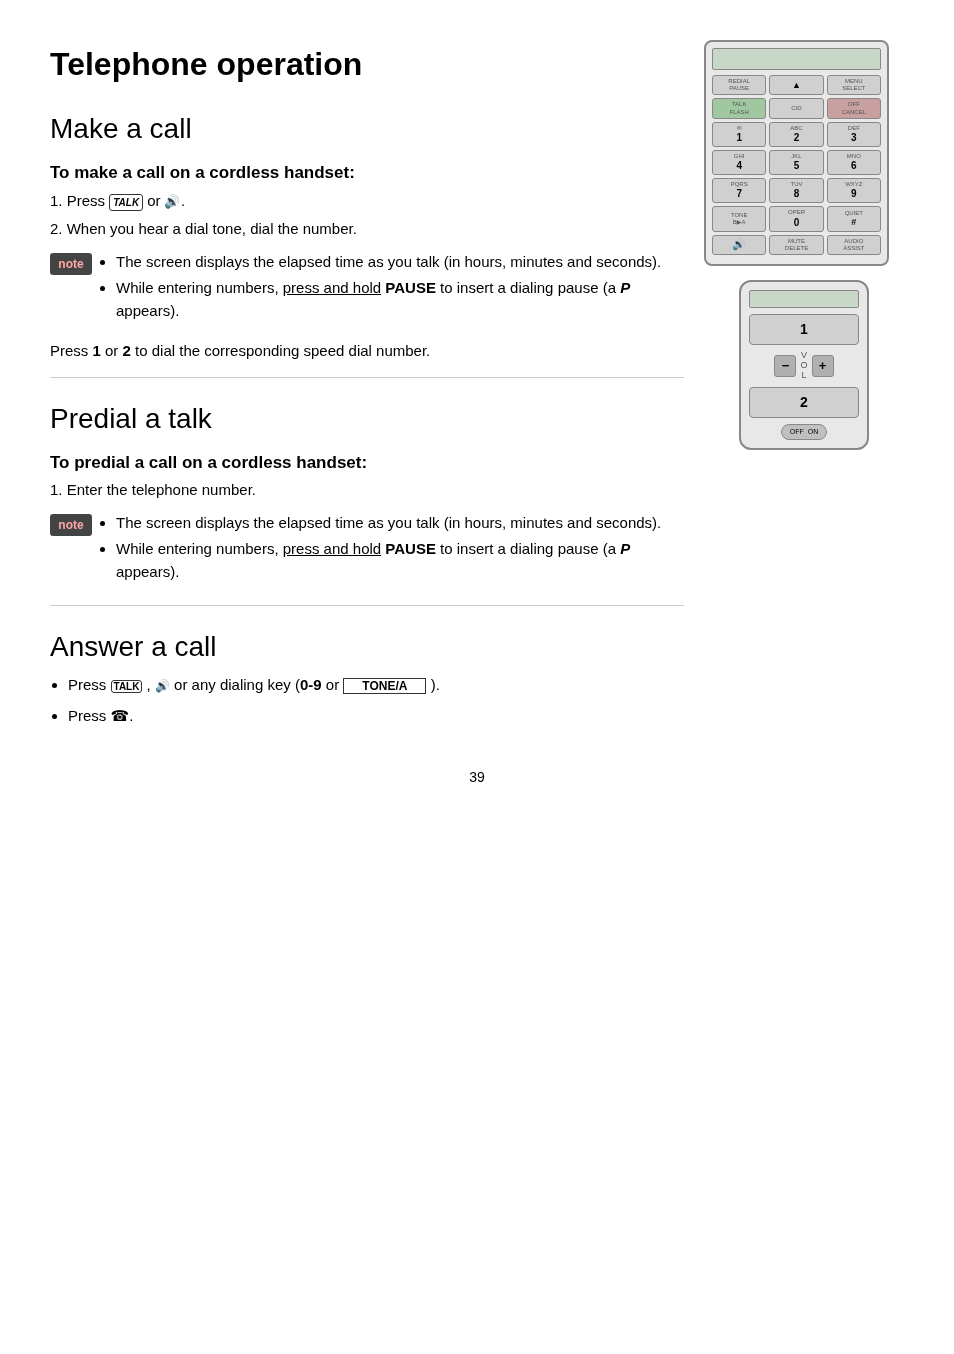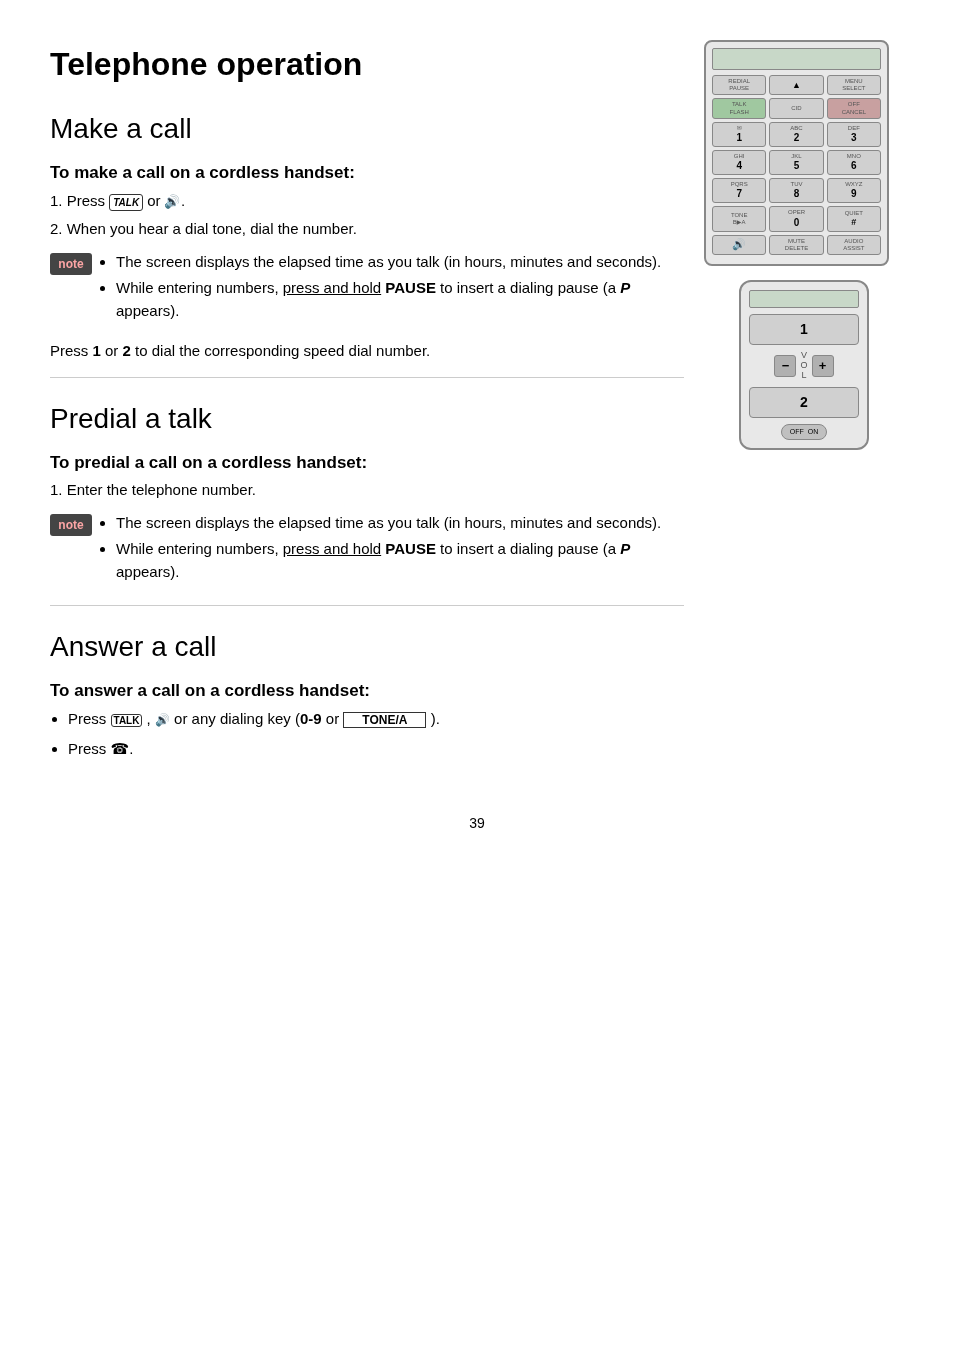--- a/index.html
+++ b/index.html
@@ -185,21 +185,21 @@
       border: 1px solid #888;
       border-radius: 10px;
       padding: 2px 8px;
       font-size: 7px;
       display: flex;
       gap: 4px;
     }
 
     .page-number {
       text-align: center;
-      margin-top: 44px;
+      margin-top: 32px;
       font-size: 14px;
     }
 
     hr.section-divider {
       border: none;
       border-top: 1px solid #ccc;
       margin: 14px 0;
     }
   </style>
 </head>
@@ -256,21 +256,20 @@
             <span>While entering numbers, </span><span class="underline">press and hold</span><span class="bold"> PAUSE</span><span> to insert a dialing pause (a </span><span class="bold italic">P</span><span> appears).</span>
           </li>
         </ul>
       </div>
     </div>
 
     <hr class="section-divider">
 
     <h2 class="section-title">Answer a call</h2>
 
-    <h3 class="subsection-title">To answer a call on a cordless handset:</h3>
 
     <ul>
       <li>
         <span>Press </span>
         <span style="font-size:10px;border:1px solid #333;border-radius:3px;padding:0 2px;font-weight:bold;">TALK</span>
         <span>, </span>
         <span style="font-size:12px;">🔊</span>
         <span> or any dialing key (</span><span class="bold">0-9</span><span> or </span>
         <span style="font-size:12px;font-weight:bold;border:1px solid #333;padding:0 18px;">TONE/A</span>
         <span>).</span>

